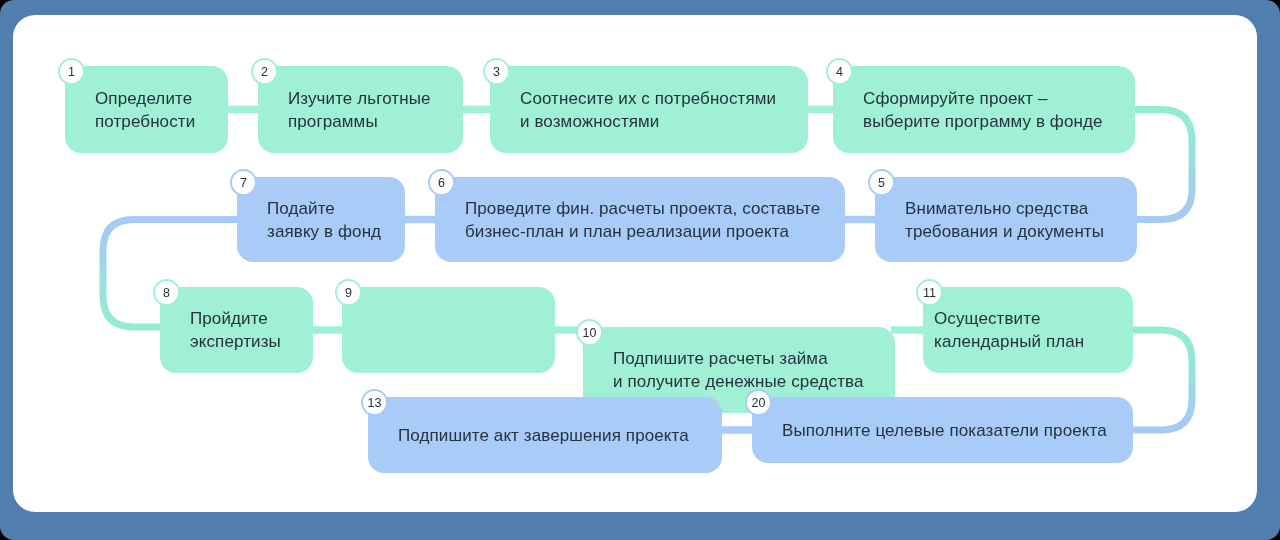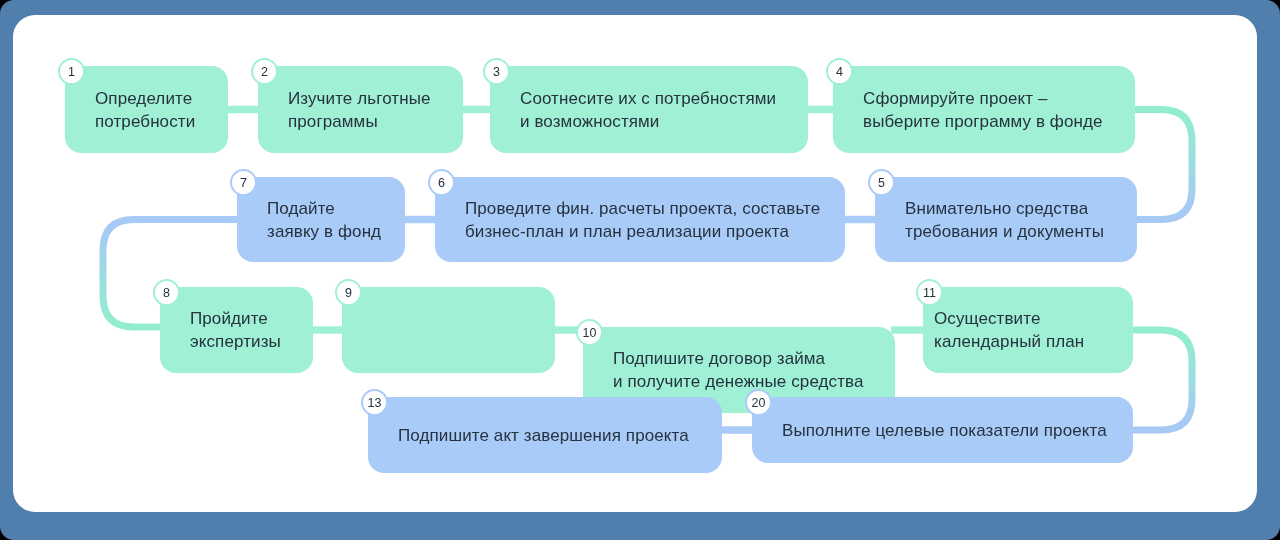--- a/index.html
+++ b/index.html
@@ -170,21 +170,21 @@
   </div>
   <div class="step mint s9">
     <div class="badge">
         <span>9</span>
       </div>
   </div>
   <div class="step mint s10">
     <div class="badge">
         <span>10</span>
       </div>
-    <div class="label">Подпишите договор займа
+    <div class="label">Подпишите расчеты займа
 и получите денежные средства</div>
   </div>
   <div class="step mint s11">
     <div class="badge">
         <span>11</span>
       </div>
     <div class="label">Осуществите
 календарный план</div>
   </div>
   <div class="step blue s12">

